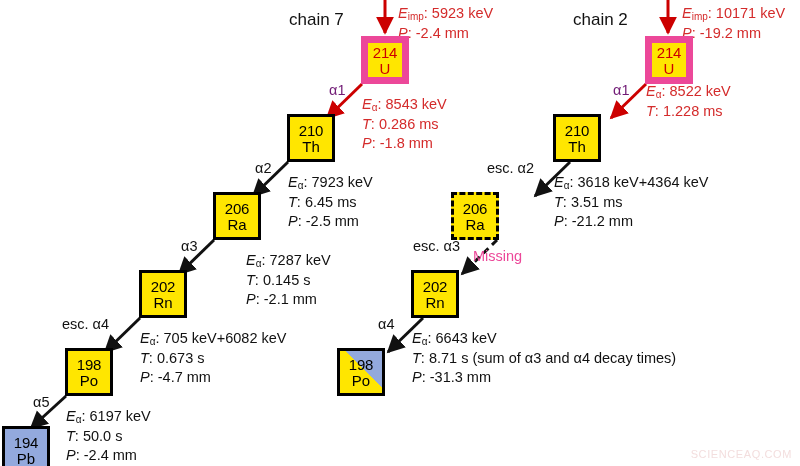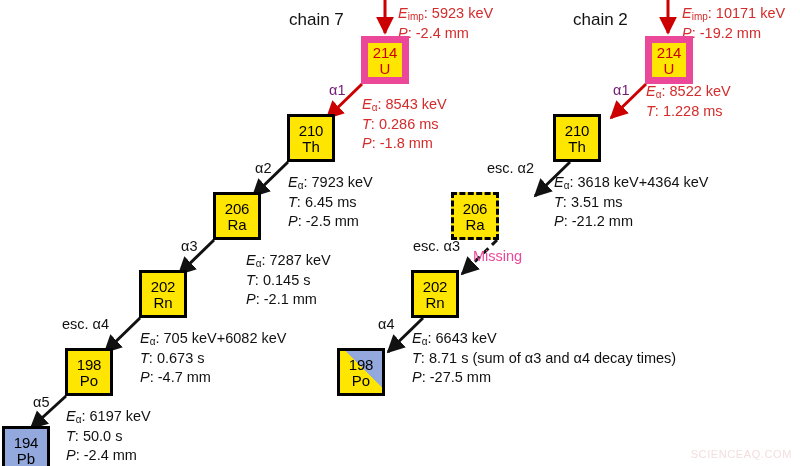--- a/index.html
+++ b/index.html
@@ -293,21 +293,21 @@
   <div class="nuclide n-yellow" style="left:411px; top:270px;">
     <span class="mass">202</span>
     <span class="sym">Rn</span>
   </div>
 
   <div class="alpha-label a-black" style="left:378px; top:316px;">α4</div>
 
   <div class="decay-info t-black" style="left:412px; top:329px;">
     <span class="row"><i>E</i><sub>α</sub>: <span>6643 keV</span></span>
     <span class="row"><i>T</i>: <span>8.71 s (sum of α3 and α4 decay times)</span></span>
-    <span class="row"><i>P</i>: <span>-27.5 mm</span></span>
+    <span class="row"><i>P</i>: <span>-31.3 mm</span></span>
   </div>
 
   <div class="nuclide n-split" style="left:337px; top:348px;">
     <span class="mass">198</span>
     <span class="sym">Po</span>
   </div>
 
   <div class="watermark">SCIENCEAQ.COM</div>
 </div>
 

